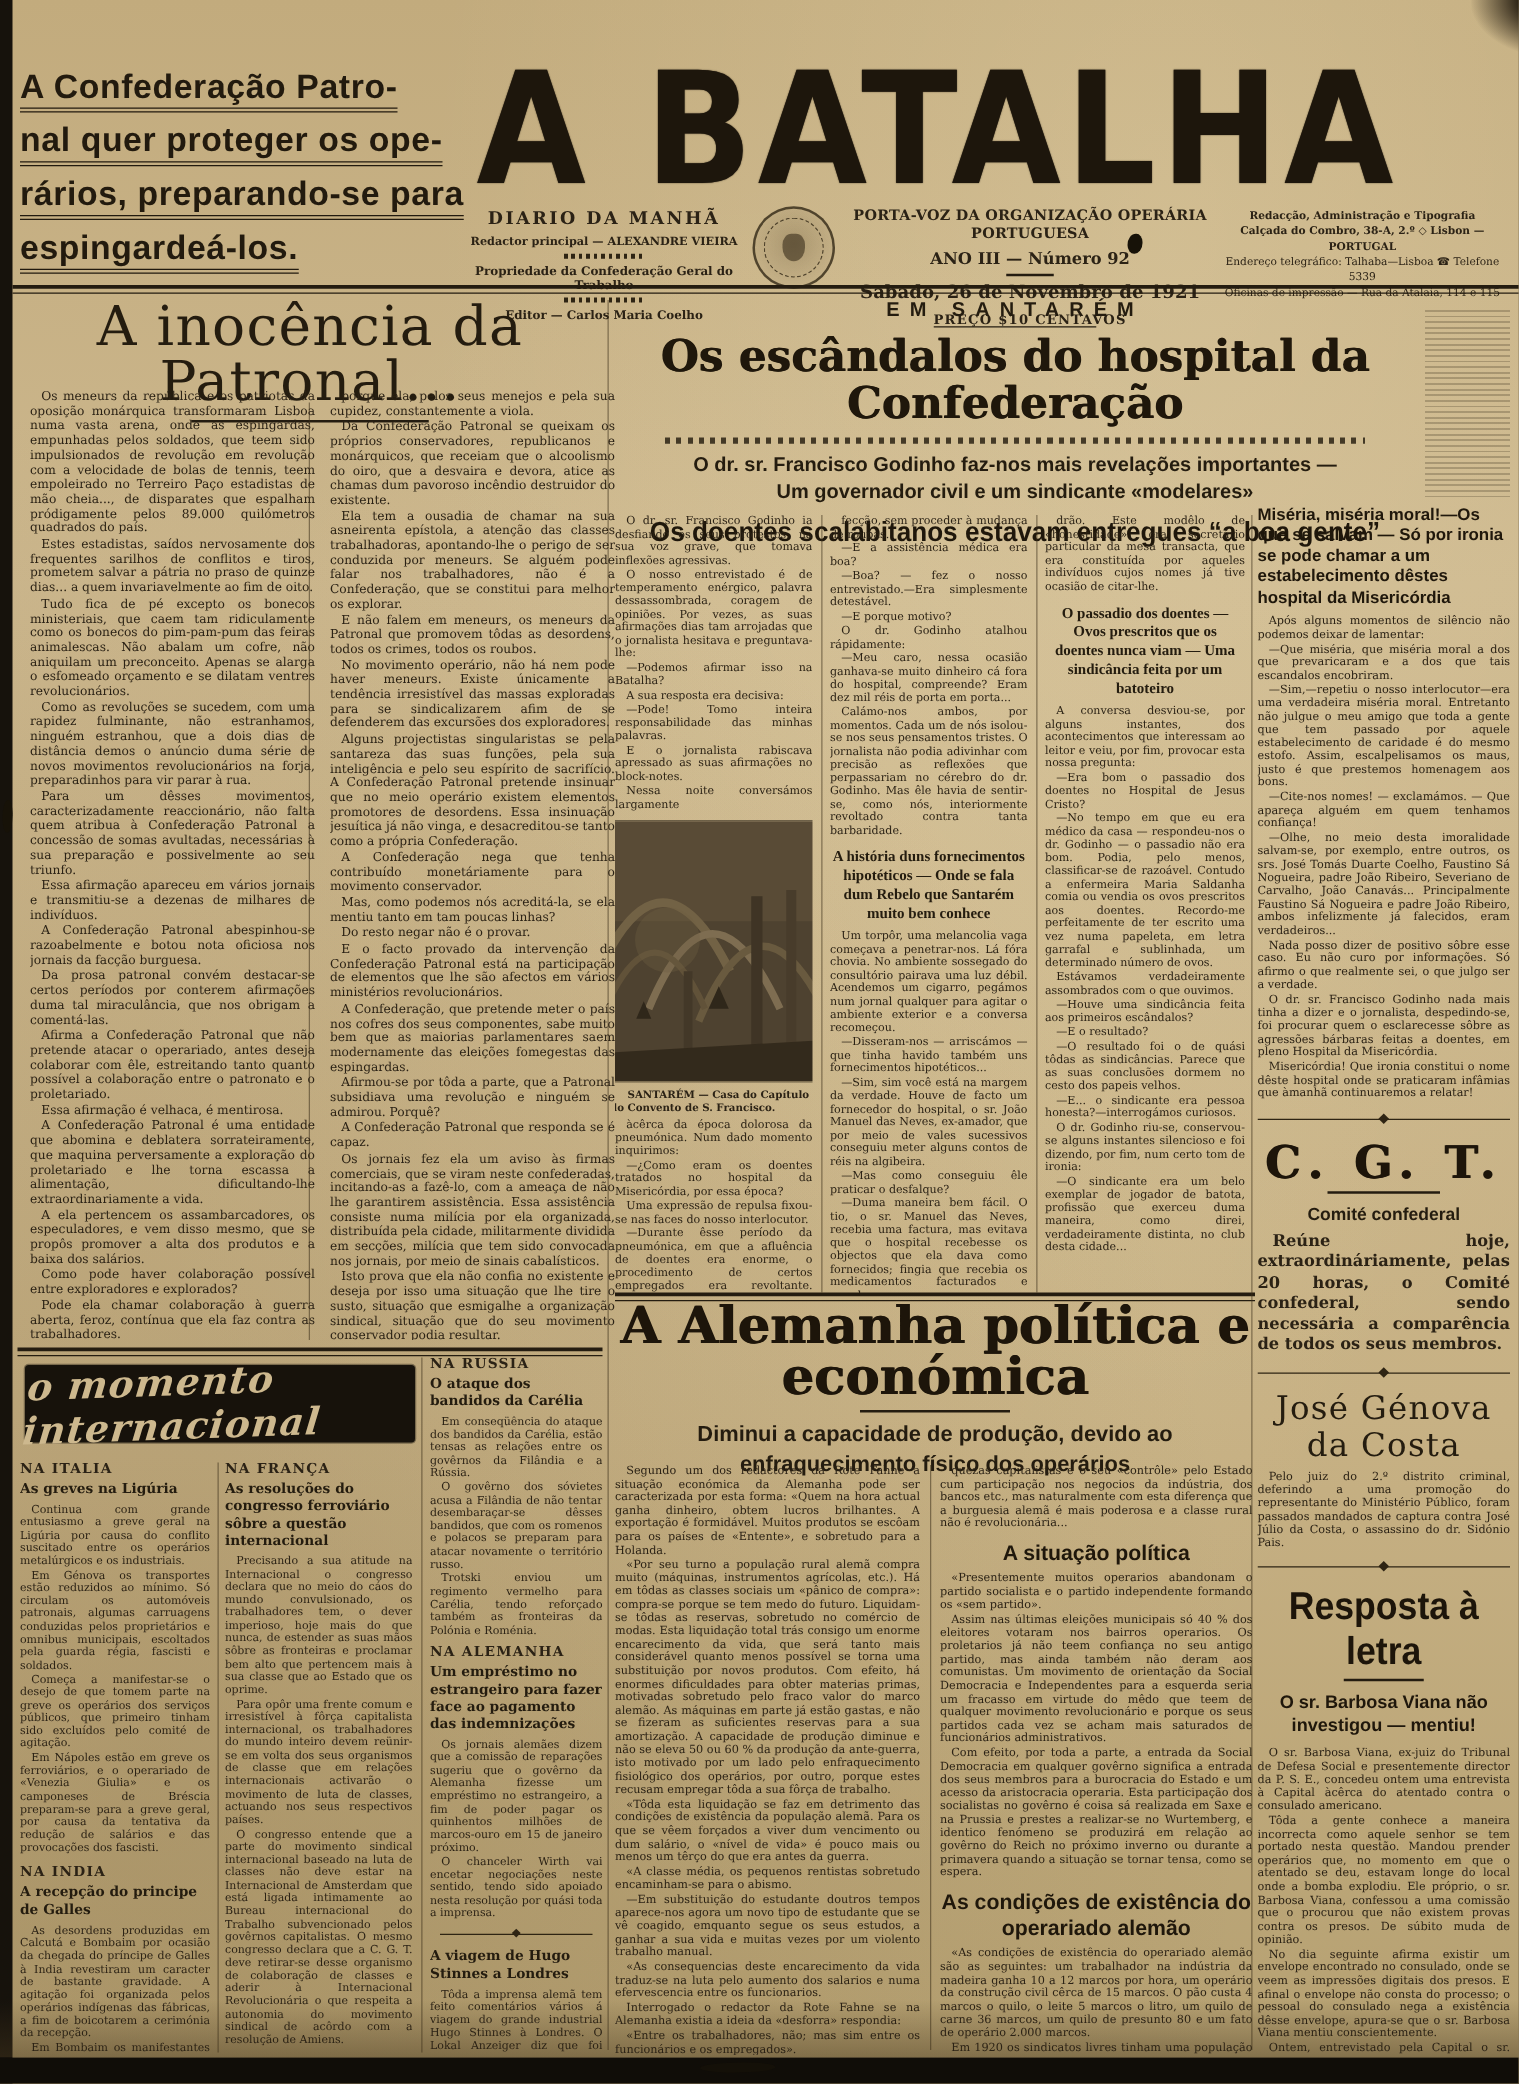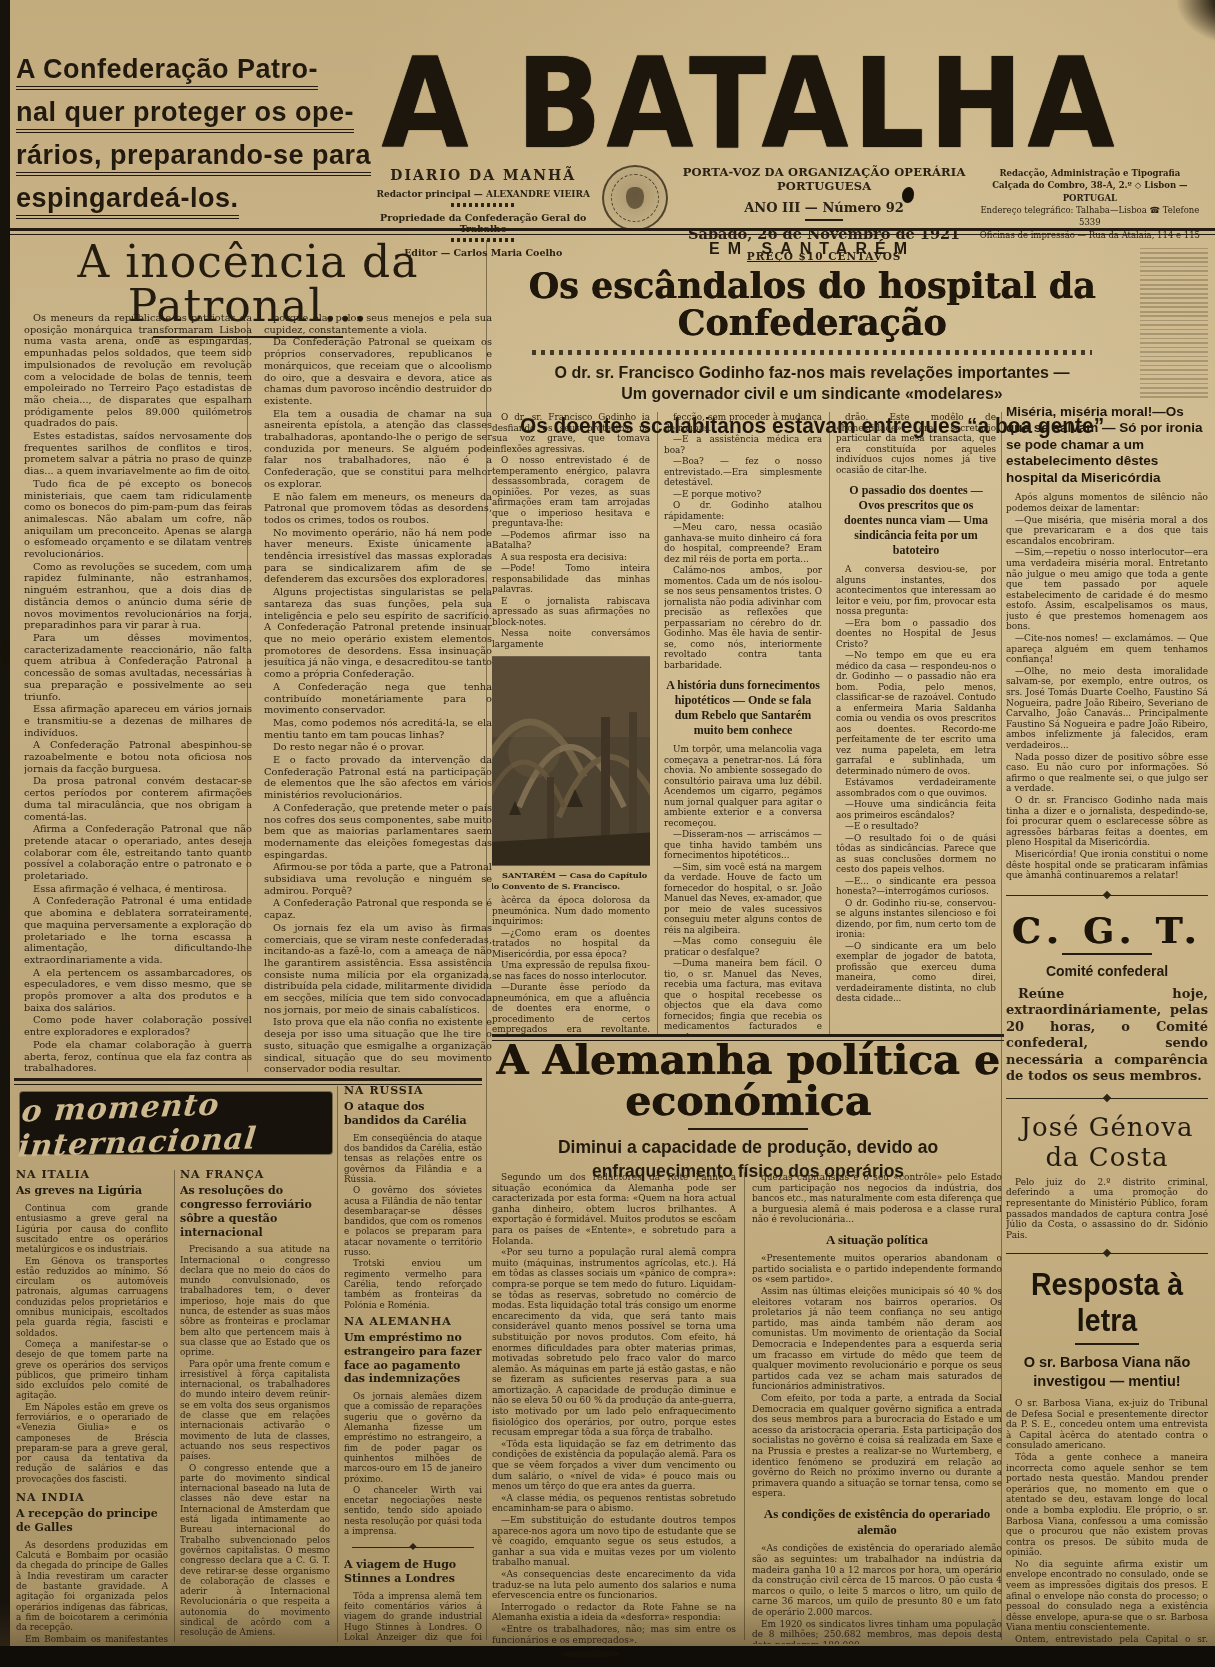--- a/index.html
+++ b/index.html
@@ -128,21 +128,21 @@
   #alem-rule{position:absolute;left:492px;top:1034px;width:512px;}
   #alem{position:absolute;left:492px;top:1040px;width:512px;}
   #alem-headline{font-family:"DejaVu Serif",serif;font-weight:bold;font-size:41px;
     text-align:center;line-height:1;color:#1d150a;text-shadow:.8px 0 .4px #1d150a;}
   #alem-hr{width:120px;border-top:2px solid #241c10;margin:6px auto;}
   #alem-deck{font-family:"Liberation Sans",sans-serif;font-weight:bold;font-size:17.5px;
     text-align:center;line-height:1.35;width:430px;margin:2px auto 0;color:#241c0f;}
   .alem-col{position:absolute;top:1172px;height:472px;font-size:9px;line-height:10.6px;}
   #alem-c1{left:492px;width:244px;}
   #alem-c2{left:752px;width:250px;}
-  .alem-sub{font-family:Liberation Serif, serif;font-weight:bold;font-size:13px;
+  .alem-sub{font-family:Liberation Sans, sans-serif;font-weight:bold;font-size:17px;
     text-align:center;margin:6px 0 5px;line-height:1.25;color:#1f170b;}
 
   
   #mom-rule{position:absolute;left:14px;top:1078px;width:468px;}
   #banner{position:absolute;left:20px;top:1092px;width:312px;height:62px;background:#17120b;
     border-radius:3px;display:flex;align-items:center;justify-content:center;
     box-shadow:0 0 0 1px rgba(23,18,11,.4);}
   #banner span{font-family:"DejaVu Serif",serif;font-style:italic;font-weight:bold;
     font-size:30px;color:#cdb88e;transform:rotate(-2deg) skewX(-8deg);letter-spacing:1px;}
   .mom-col{position:absolute;font-size:8.8px;line-height:10.3px;}
@@ -247,21 +247,21 @@
     <div id="sant-kicker-rule"></div>
     <div id="sant-headline">Os escândalos do hospital da Confederação</div>
     <div class="chain"></div>
     <div id="sant-deck">O dr. sr. Francisco Godinho faz-nos mais revelações importantes — Um governador civil e um sindicante «modelares»</div>
     <div id="sant-sub">Os doentes scalabitanos estavam entregues “a boa gente”</div>
   </div>
 
   <div id="sant-c1" class="sant-col flow">
     <div class="flow">
         <p class="para">O dr. sr. Francisco Godinho ia desfiando os seus protestos, na sua voz grave, que tomava inflexões agressivas.</p>
-        <p class="para">O nosso entrevistado é de temperamento enérgico, palavra dessassombrada, coragem de opiniões. Por vezes, as suas afirmações eram tam arrojadas que o imperioso hesitava e preguntava-lhe:</p>
+        <p class="para">O nosso entrevistado é de temperamento enérgico, palavra dessassombrada, coragem de opiniões. Por vezes, as suas afirmações dias tam arrojadas que o jornalista hesitava e preguntava-lhe:</p>
         <p class="para">—Podemos afirmar isso na Batalha?</p>
         <p class="para">A sua resposta era decisiva:</p>
         <p class="para">—Pode! Tomo inteira responsabilidade das minhas palavras.</p>
         <p class="para">E o jornalista rabiscava apressado as suas afirmações no block-notes.</p>
         <p class="para">Nessa noite conversámos largamente</p>
       </div>
     <div class="photo-wrap">
       <div class="photo">
         <svg width="170" height="208" viewBox="0 0 170 208">
           <rect width="170" height="208" fill="#4a3c28"></rect>

